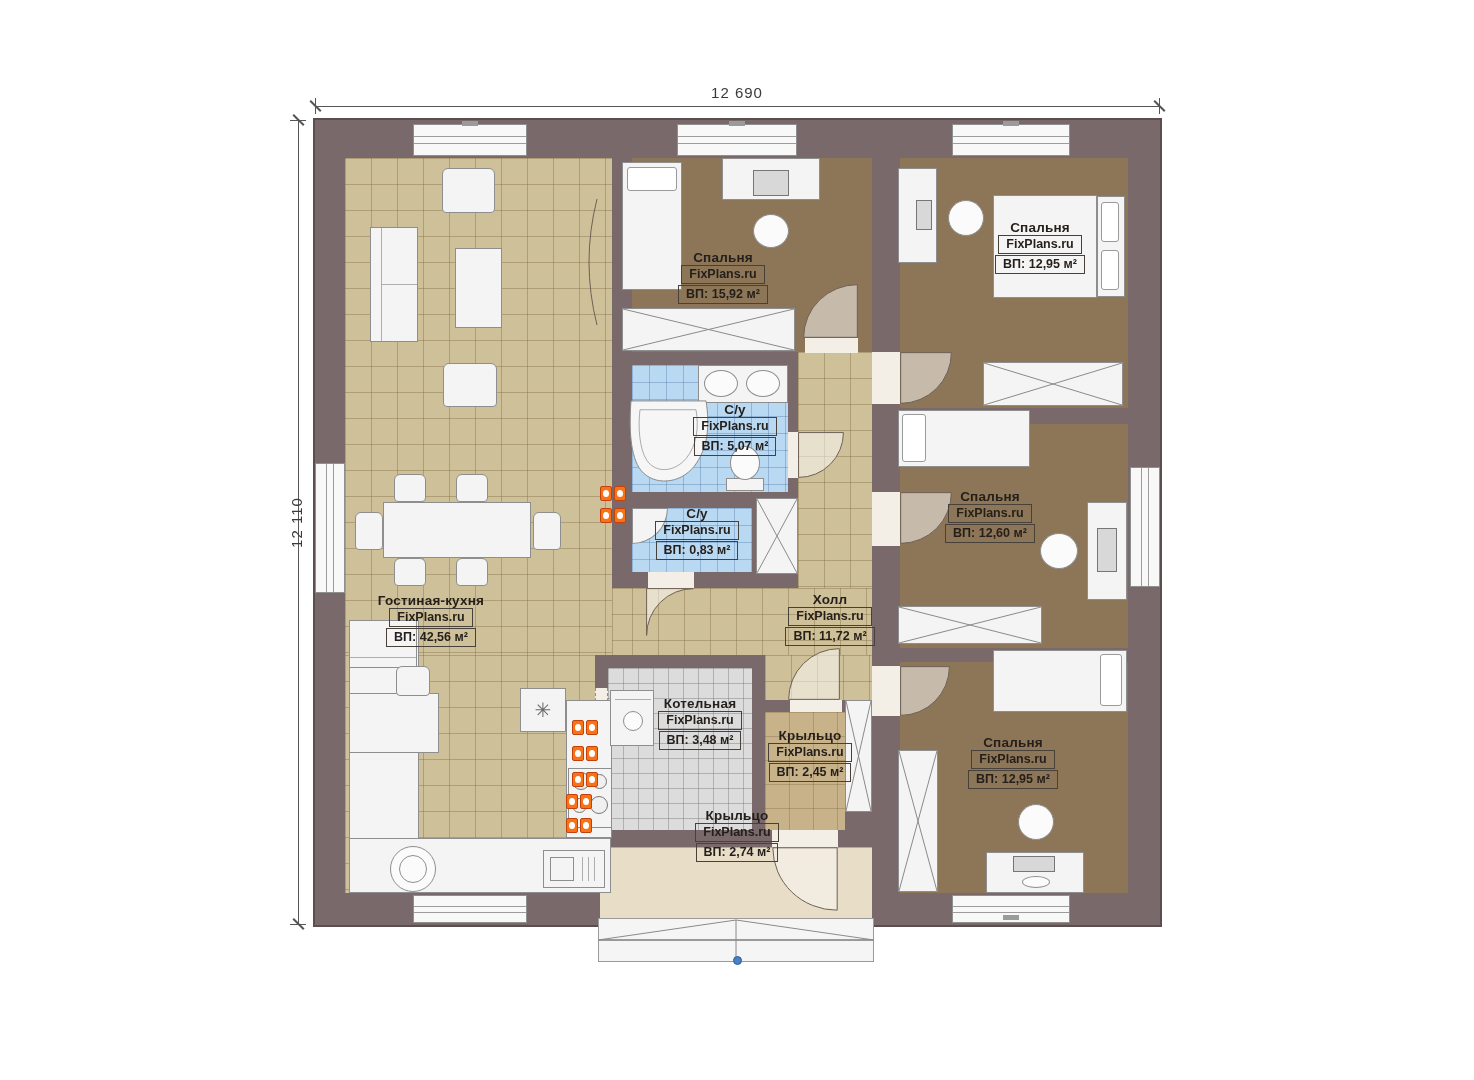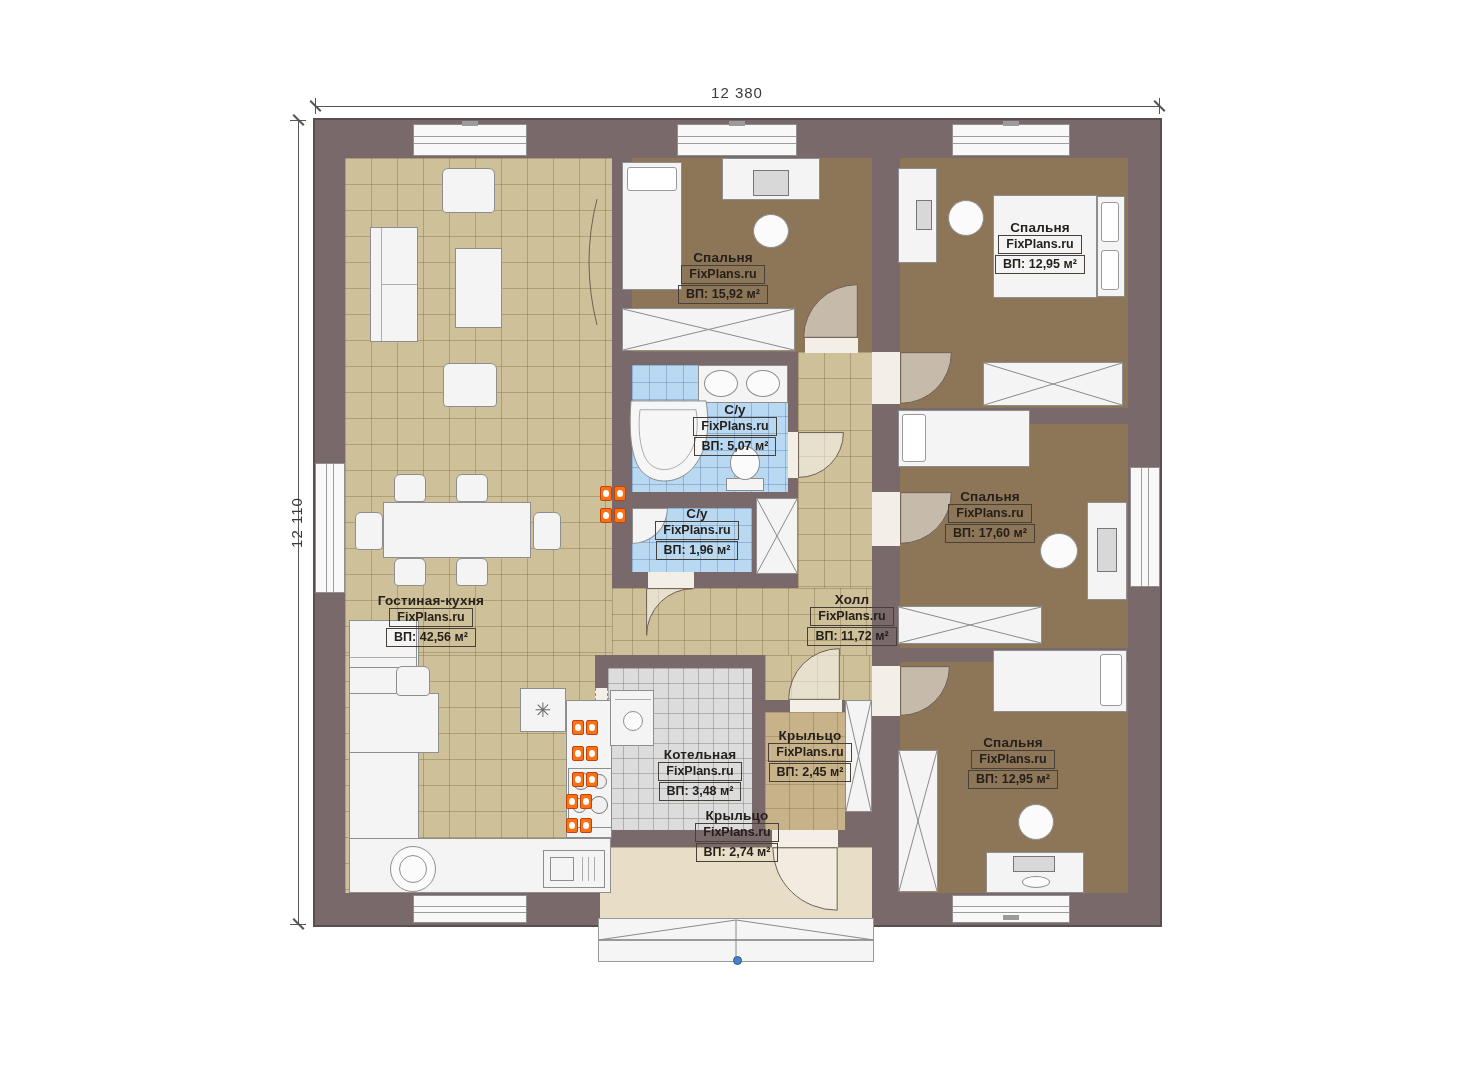--- a/index.html
+++ b/index.html
@@ -45,21 +45,21 @@
 </head>
 <body>
 
 <div class="plan">
 
   <div class="dimline" style="left:315px;top:106px;width:845px;height:1px"></div>
   <div class="dimline" style="left:315px;top:98px;width:1px;height:16px"></div>
   <div class="dimline" style="left:1159px;top:98px;width:1px;height:16px"></div>
   <div class="tick" style="left:308px;top:105px"></div>
   <div class="tick" style="left:1152px;top:105px"></div>
-  <div class="dimtext" style="left:657px;top:84px;width:160px">12 380</div>
+  <div class="dimtext" style="left:657px;top:84px;width:160px">12 690</div>
 
   <div class="dimline" style="left:298px;top:120px;width:1px;height:805px"></div>
   <div class="dimline" style="left:290px;top:120px;width:16px;height:1px"></div>
   <div class="dimline" style="left:290px;top:924px;width:16px;height:1px"></div>
   <div class="tick" style="left:291px;top:119px"></div>
   <div class="tick" style="left:291px;top:923px"></div>
   <div class="dimtext" style="left:236px;top:514px;width:120px;transform:rotate(-90deg)">12 110</div>
 
   <div class="abs building" style="left:315px;top:120px;width:845px;height:805px"></div>
 
@@ -328,36 +328,36 @@
 
   <div class="label" style="left:675px;top:402px;width:120px">
     <div class="rname">С/у</div>
     <div class="tagwrap"><span class="tagbox">FixPlans.ru</span></div>
     <div class="tagwrap tag2"><span class="tagbox">ВП: 5,07 м²</span></div>
   </div>
 
   <div class="label" style="left:635px;top:506px;width:124px">
     <div class="rname">С/у</div>
     <div class="tagwrap"><span class="tagbox">FixPlans.ru</span></div>
-    <div class="tagwrap tag2"><span class="tagbox">ВП: 1,96 м²</span></div>
+    <div class="tagwrap tag2"><span class="tagbox">ВП: 0,83 м²</span></div>
   </div>
 
   <div class="label" style="left:910px;top:489px;width:160px">
     <div class="rname">Спальня</div>
     <div class="tagwrap"><span class="tagbox">FixPlans.ru</span></div>
-    <div class="tagwrap tag2"><span class="tagbox">ВП: 17,60 м²</span></div>
-  </div>
-
-  <div class="label" style="left:772px;top:592px;width:160px">
+    <div class="tagwrap tag2"><span class="tagbox">ВП: 12,60 м²</span></div>
+  </div>
+
+  <div class="label" style="left:750px;top:592px;width:160px">
     <div class="rname">Холл</div>
     <div class="tagwrap"><span class="tagbox">FixPlans.ru</span></div>
     <div class="tagwrap tag2"><span class="tagbox">ВП: 11,72 м²</span></div>
   </div>
 
-  <div class="label" style="left:630px;top:747px;width:140px">
+  <div class="label" style="left:630px;top:696px;width:140px">
     <div class="rname">Котельная</div>
     <div class="tagwrap"><span class="tagbox">FixPlans.ru</span></div>
     <div class="tagwrap tag2"><span class="tagbox">ВП: 3,48 м²</span></div>
   </div>
 
   <div class="label" style="left:745px;top:728px;width:130px">
     <div class="rname">Крыльцо</div>
     <div class="tagwrap"><span class="tagbox">FixPlans.ru</span></div>
     <div class="tagwrap tag2"><span class="tagbox">ВП: 2,45 м²</span></div>
   </div>

